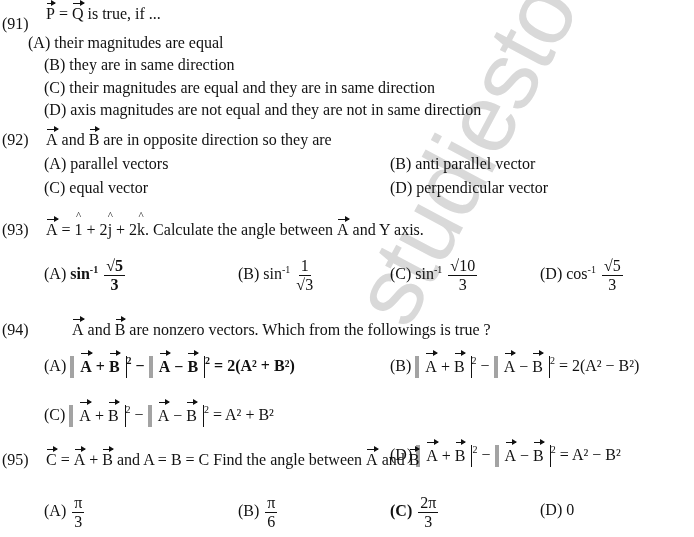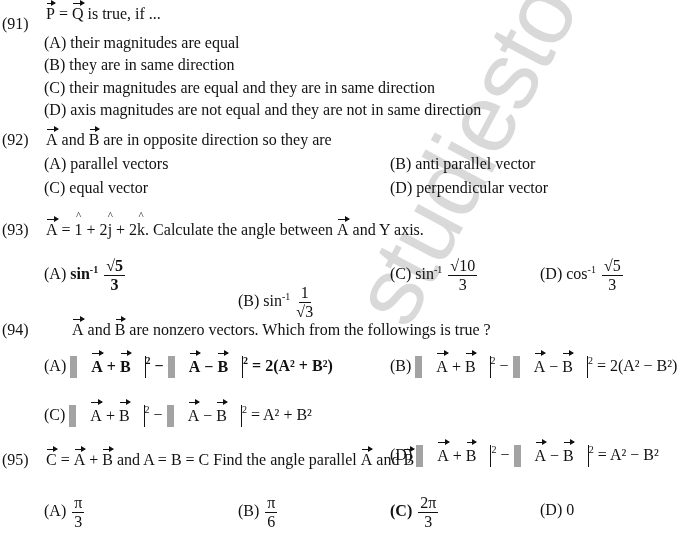--- a/index.html
+++ b/index.html
@@ -13,36 +13,36 @@
     .vec::before { content:""; position:absolute; left:1px; right:0; top:-3px; border-top:1px solid #111; }
     .vec::after { content:""; position:absolute; right:-1px; top:-6px; width:0; height:0;
       border-left:5px solid #111; border-top:3px solid transparent; border-bottom:3px solid transparent; }
     .hat { position:relative; display:inline-block; }
     .hat::before { content:"^"; position:absolute; left:0; right:0; text-align:center; top:-12px; font-size:11px; }
     .frac { display:inline-flex; flex-direction:column; align-items:center; vertical-align:middle; margin:0 2px; }
     .frac .num { border-bottom:1px solid #111; padding:0 2px 1px; }
     .frac .den { padding-top:1px; }
     sup { font-size:10px; }
     .bold { font-weight:bold; }
-    .bar { display:inline-block; border-left:7px solid #a3a3a3; border-right:1px solid #111; padding:0 14px; height:22px; line-height:22px; vertical-align:middle; }
+    .bar { display:inline-block; border-left:4px solid #a3a3a3; border-right:1px solid #111; padding:0 6px; height:22px; line-height:22px; vertical-align:middle; }
   </style>
 </head>
 <body>
 
 <div class="watermark">studiestoday.co</div>
 
 <div class="c">
   <div class="abs" style="left:2px;top:0;margin-top:16px;">(91)</div>
   <div class="abs" style="left:46px;top:6px;">
     <span class="vec">P</span>
     <span>=</span>
     <span class="vec">Q</span>
     <span>is true, if ...</span>
   </div>
-  <div class="abs" style="left:44px;top:35px;text-align:center;">(A) their magnitudes are equal</div>
+  <div class="abs" style="left:28px;top:35px;text-align:center;">(A) their magnitudes are equal</div>
   <div class="abs" style="left:44px;top:57px;">(B) they are in same direction</div>
   <div class="abs" style="left:44px;top:80px;">(C) their magnitudes are equal and they are in same direction</div>
   <div class="abs" style="left:44px;top:102px;">(D) axis magnitudes are  not equal and they are not in same direction</div>
 </div>
 
 <div class="c">
   <div class="abs" style="left:2px;top:132px;">(92)</div>
   <div class="abs" style="left:46px;top:132px;">
     <span class="vec">A</span>
     <span>and</span>
@@ -66,21 +66,21 @@
     <span>and Y axis.</span>
   </div>
   <div class="abs" style="left:44px;top:258px;">
     <span>(A)</span>
     <span class="bold">sin</span><sup class="bold">-1</sup>
     <span class="frac bold">
         <span class="num">√5</span>
         <span class="den">3</span>
       </span>
   </div>
-  <div class="abs" style="left:238px;top:258px;margin-top:27px;">
+  <div class="abs" style="left:238px;top:258px;">
     <span>(B)</span>
     <span>sin</span><sup>-1</sup>
     <span class="frac">
         <span class="num">1</span>
         <span class="den">√3</span>
       </span>
   </div>
   <div class="abs" style="left:390px;top:258px;">
     <span>(C)</span>
     <span>sin</span><sup>-1</sup>
@@ -135,21 +135,21 @@
 </div>
 
 <div class="c">
   <div class="abs" style="left:2px;top:452px;">(95)</div>
   <div class="abs" style="left:46px;top:452px;">
     <span class="vec">C</span>
     <span>=</span>
     <span class="vec">A</span>
     <span>+</span>
     <span class="vec">B</span>
-    <span>and A = B = C Find the angle parallel</span>
+    <span>and A = B = C Find the angle between</span>
     <span class="vec">A</span>
     <span>and</span>
     <span class="vec">B</span>
   </div>
   <div class="abs" style="left:44px;top:495px;">
     <span>(A)</span>
     <span class="frac">
         <span class="num">π</span>
         <span class="den">3</span>
       </span>

